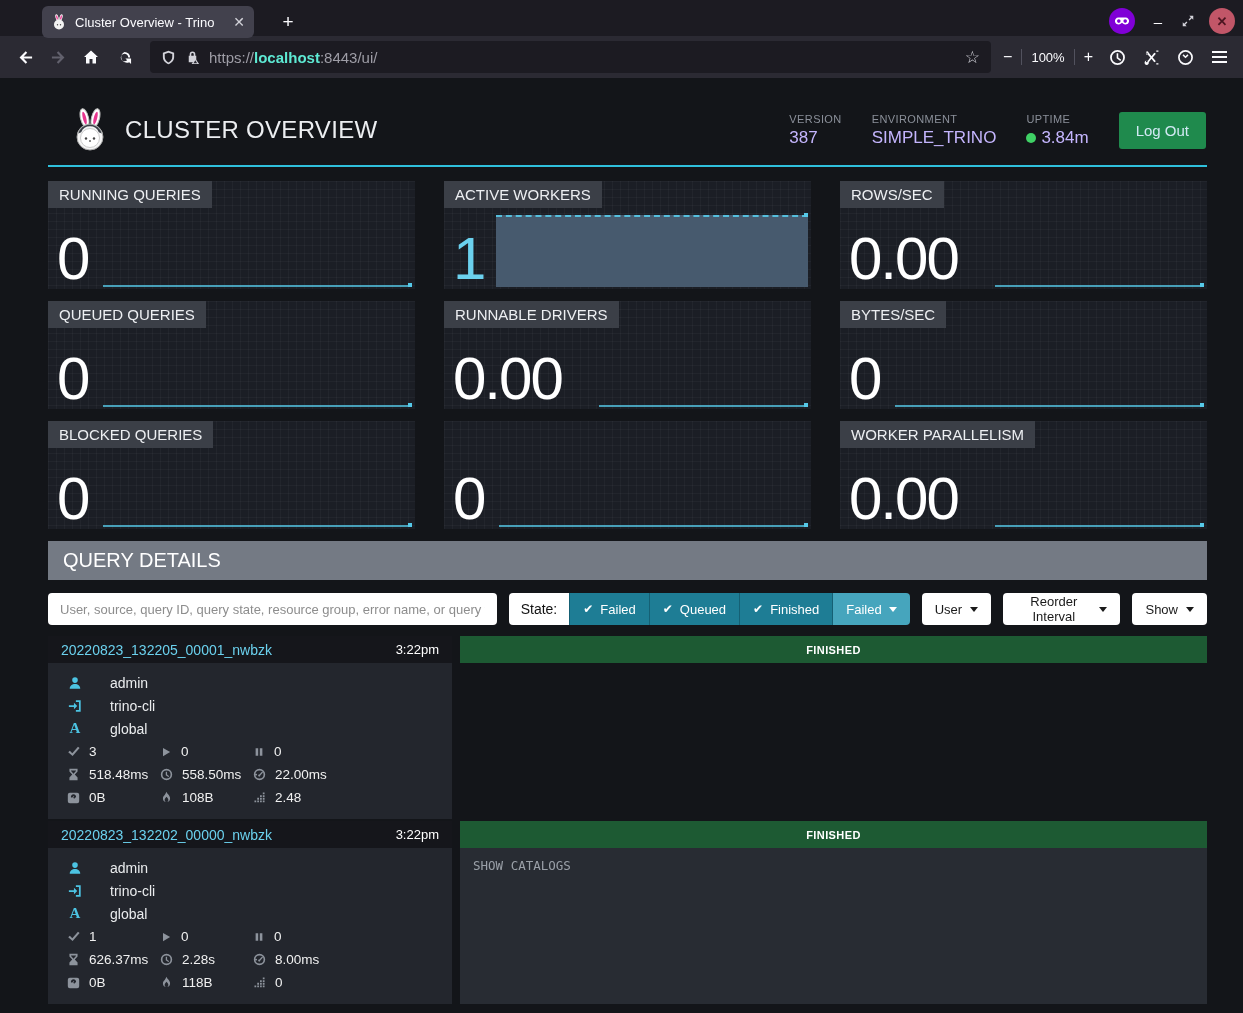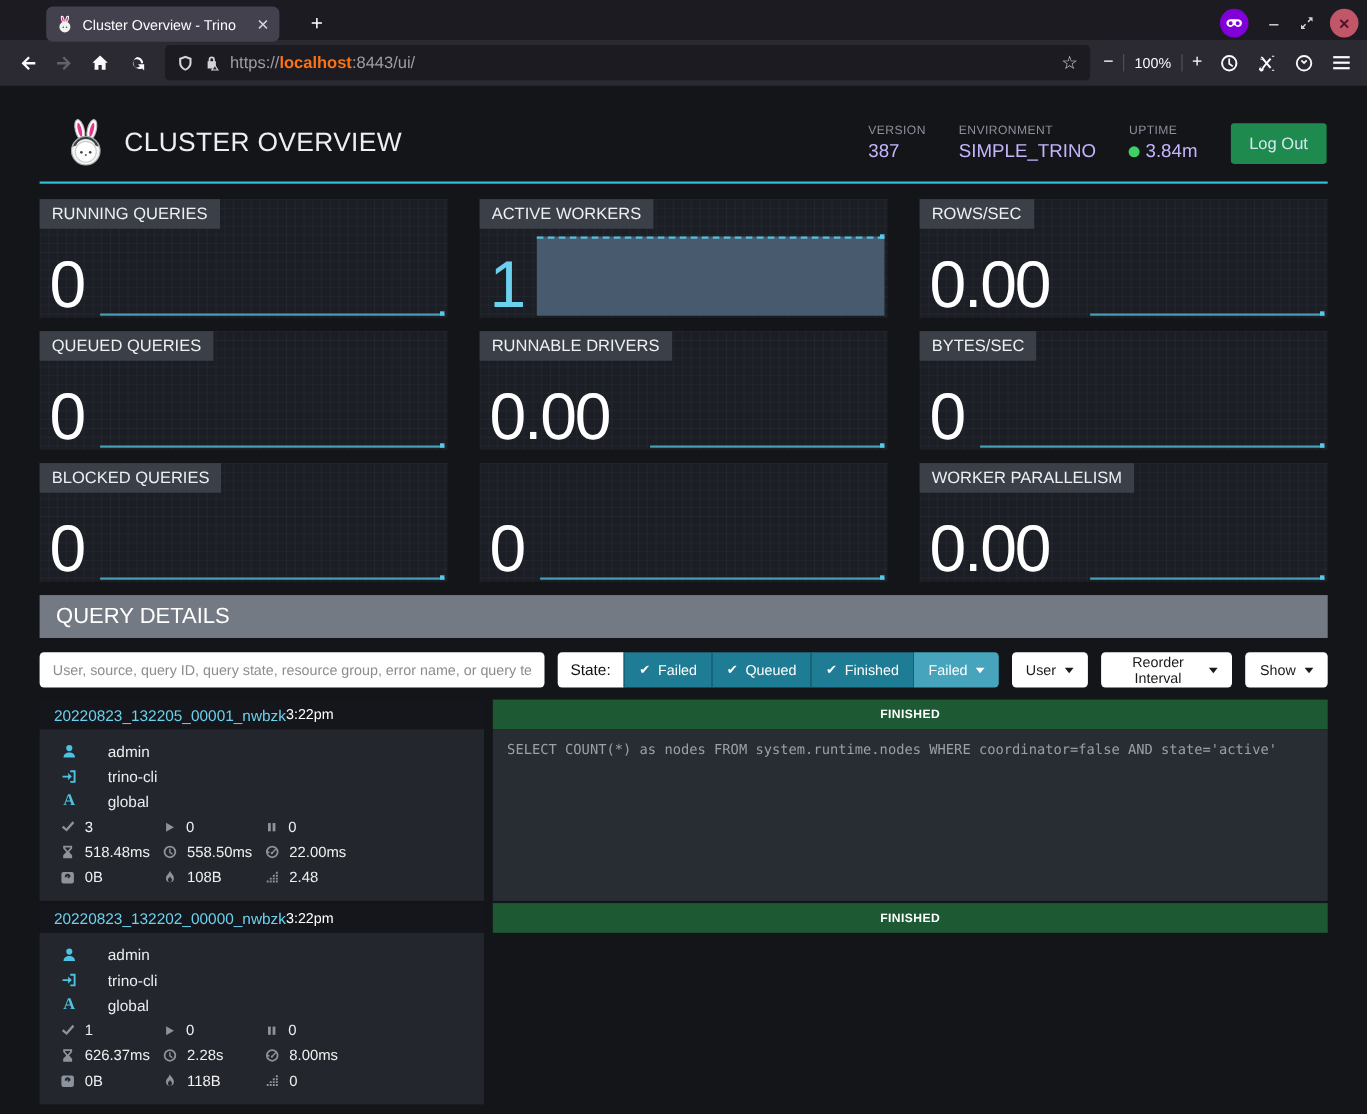--- a/index.html
+++ b/index.html
@@ -21,30 +21,30 @@
   .win-min { color:#fbfbfe; font-size:15px; width:18px; text-align:center; }
   .win-max svg { display:block; }
   .win-close { width:26px; height:26px; border-radius:50%; background:#c15668; color:#4b1420;
                display:flex; align-items:center; justify-content:center; font-weight:bold; font-size:13px; }
 
   .navbar { height:42px; background:#2b2a33; display:flex; align-items:center; padding:0 10px; }
   .nav-btn { width:30px; height:30px; display:flex; align-items:center; justify-content:center; margin-right:3px; }
   .urlbar { flex:1; height:32px; background:#1c1b22; border-radius:4px; margin:0 8px;
             display:flex; align-items:center; padding:0 11px; gap:9px; font-size:15px; }
   .url-text { color:#9e9da6; flex:1; white-space:nowrap; }
-  .url-host { color:#f97316; font-weight:bold; }
+  .url-host { color:#5eead4; font-weight:bold; }
   .star { color:#d3d3da; font-size:17px; }
   .zoomctrl { display:flex; align-items:center; gap:9px; color:#fbfbfe; font-size:13px; margin:0 4px; }
   .vsep { width:1px; height:16px; background:#52525e; }
   .toolicon { width:28px; height:28px; display:flex; align-items:center; justify-content:center; margin-left:6px; }
   .burger { display:flex; flex-direction:column; gap:3px; }
   .burger i { display:block; width:15px; height:2px; background:#fbfbfe; }
 
   
-  .page { height:927px; padding:0 36px; }
+  .page { height:927px; padding:0 36px;margin-left:12px; }
   .thead { display:flex; align-items:center; padding:30px 0 0 0; }
   .tlogo { margin-left:22px; }
   .ttitle { margin-left:15px; font-size:24px; color:#eceef1; letter-spacing:.3px; }
   .tmeta { margin-left:auto; display:flex; align-items:center; }
   .meta-block { margin-right:30px; }
   .meta-label { font-size:11px; color:#8b909a; letter-spacing:.4px; }
   .meta-value { font-size:17px; color:#c4b5fd; margin-top:3px; }
   .uptime-dot { width:10px; height:10px; border-radius:50%; background:#3fd065; display:inline-block; margin-right:5px; }
   .logout { background:#1f8a4d; color:#d2e9f4; font-size:15px; padding:10px 17px; border-radius:3px;
             border:none; margin-right:1px; }
@@ -81,21 +81,21 @@
   .caret { width:0; height:0; border-left:4px solid transparent; border-right:4px solid transparent;
            border-top:5px solid currentColor; display:inline-block; }
   .wbtn { background:#fff; color:#1a1a1a; font-size:13px; height:32px; padding:0 13px; border-radius:4px;
           display:flex; align-items:center; gap:8px; margin-left:12px; border:none;
           font-family:"Liberation Sans", sans-serif; }
 
   .queries { margin-top:11px; }
   .query { margin-bottom:2px; }
   .qgrid { display:grid; grid-template-columns:404px 1fr; column-gap:8px; }
   .qhead-left { background:#15161b; height:27px; display:flex; align-items:center;
-                justify-content:flex-start; padding:0 13px; }
+                justify-content:space-between; padding:0 13px; }
   .qid { color:#6bd1ee; font-size:14px; text-decoration:none; }
   .qtime { color:#fff; font-size:13px; }
   .qstatus { background:#1d5a33; height:27px; display:flex; align-items:center; justify-content:center;
              color:#fff; font-size:11px; font-weight:bold; letter-spacing:.4px; }
   .qbody { min-height:144px; }
   .qinfo { background:#23262d; padding:8px 10px 10px 19px; }
   .iline { display:flex; align-items:center; gap:27px; height:23px; color:#eaecee; font-size:14px; }
   .iicon { width:16px; display:flex; justify-content:center; }
   .iicon svg { fill:#4cc3e2; }
   .icon-a { color:#4cc3e2; font-weight:bold; font-size:15px; width:16px; text-align:center;
@@ -490,21 +490,20 @@
                 <span>108B</span>
               </div>
             <div class="qstat">
                 <svg width="13" height="13">
                   <use href="#i-cumchart"></use>
                 </svg>
                 <span>2.48</span>
               </div>
           </div>
         </div>
-        <div class="qsql">SELECT COUNT(*) as nodes FROM system.runtime.nodes WHERE coordinator=false AND state='active'</div>
       </div>
     </div>
 
     <div class="query">
       <div class="qgrid">
         <div class="qhead-left">
           <a class="qid" href="#">20220823_132202_00000_nwbzk</a>
           <span class="qtime">3:22pm</span>
         </div>
         <div class="qstatus">FINISHED</div>
@@ -581,17 +580,18 @@
                 <span>118B</span>
               </div>
             <div class="qstat">
                 <svg width="13" height="13">
                   <use href="#i-cumchart"></use>
                 </svg>
                 <span>0</span>
               </div>
           </div>
         </div>
+        <div class="qsql">SHOW CATALOGS</div>
       </div>
     </div>
 
   </div>
 </div>
 
 </body></html>

